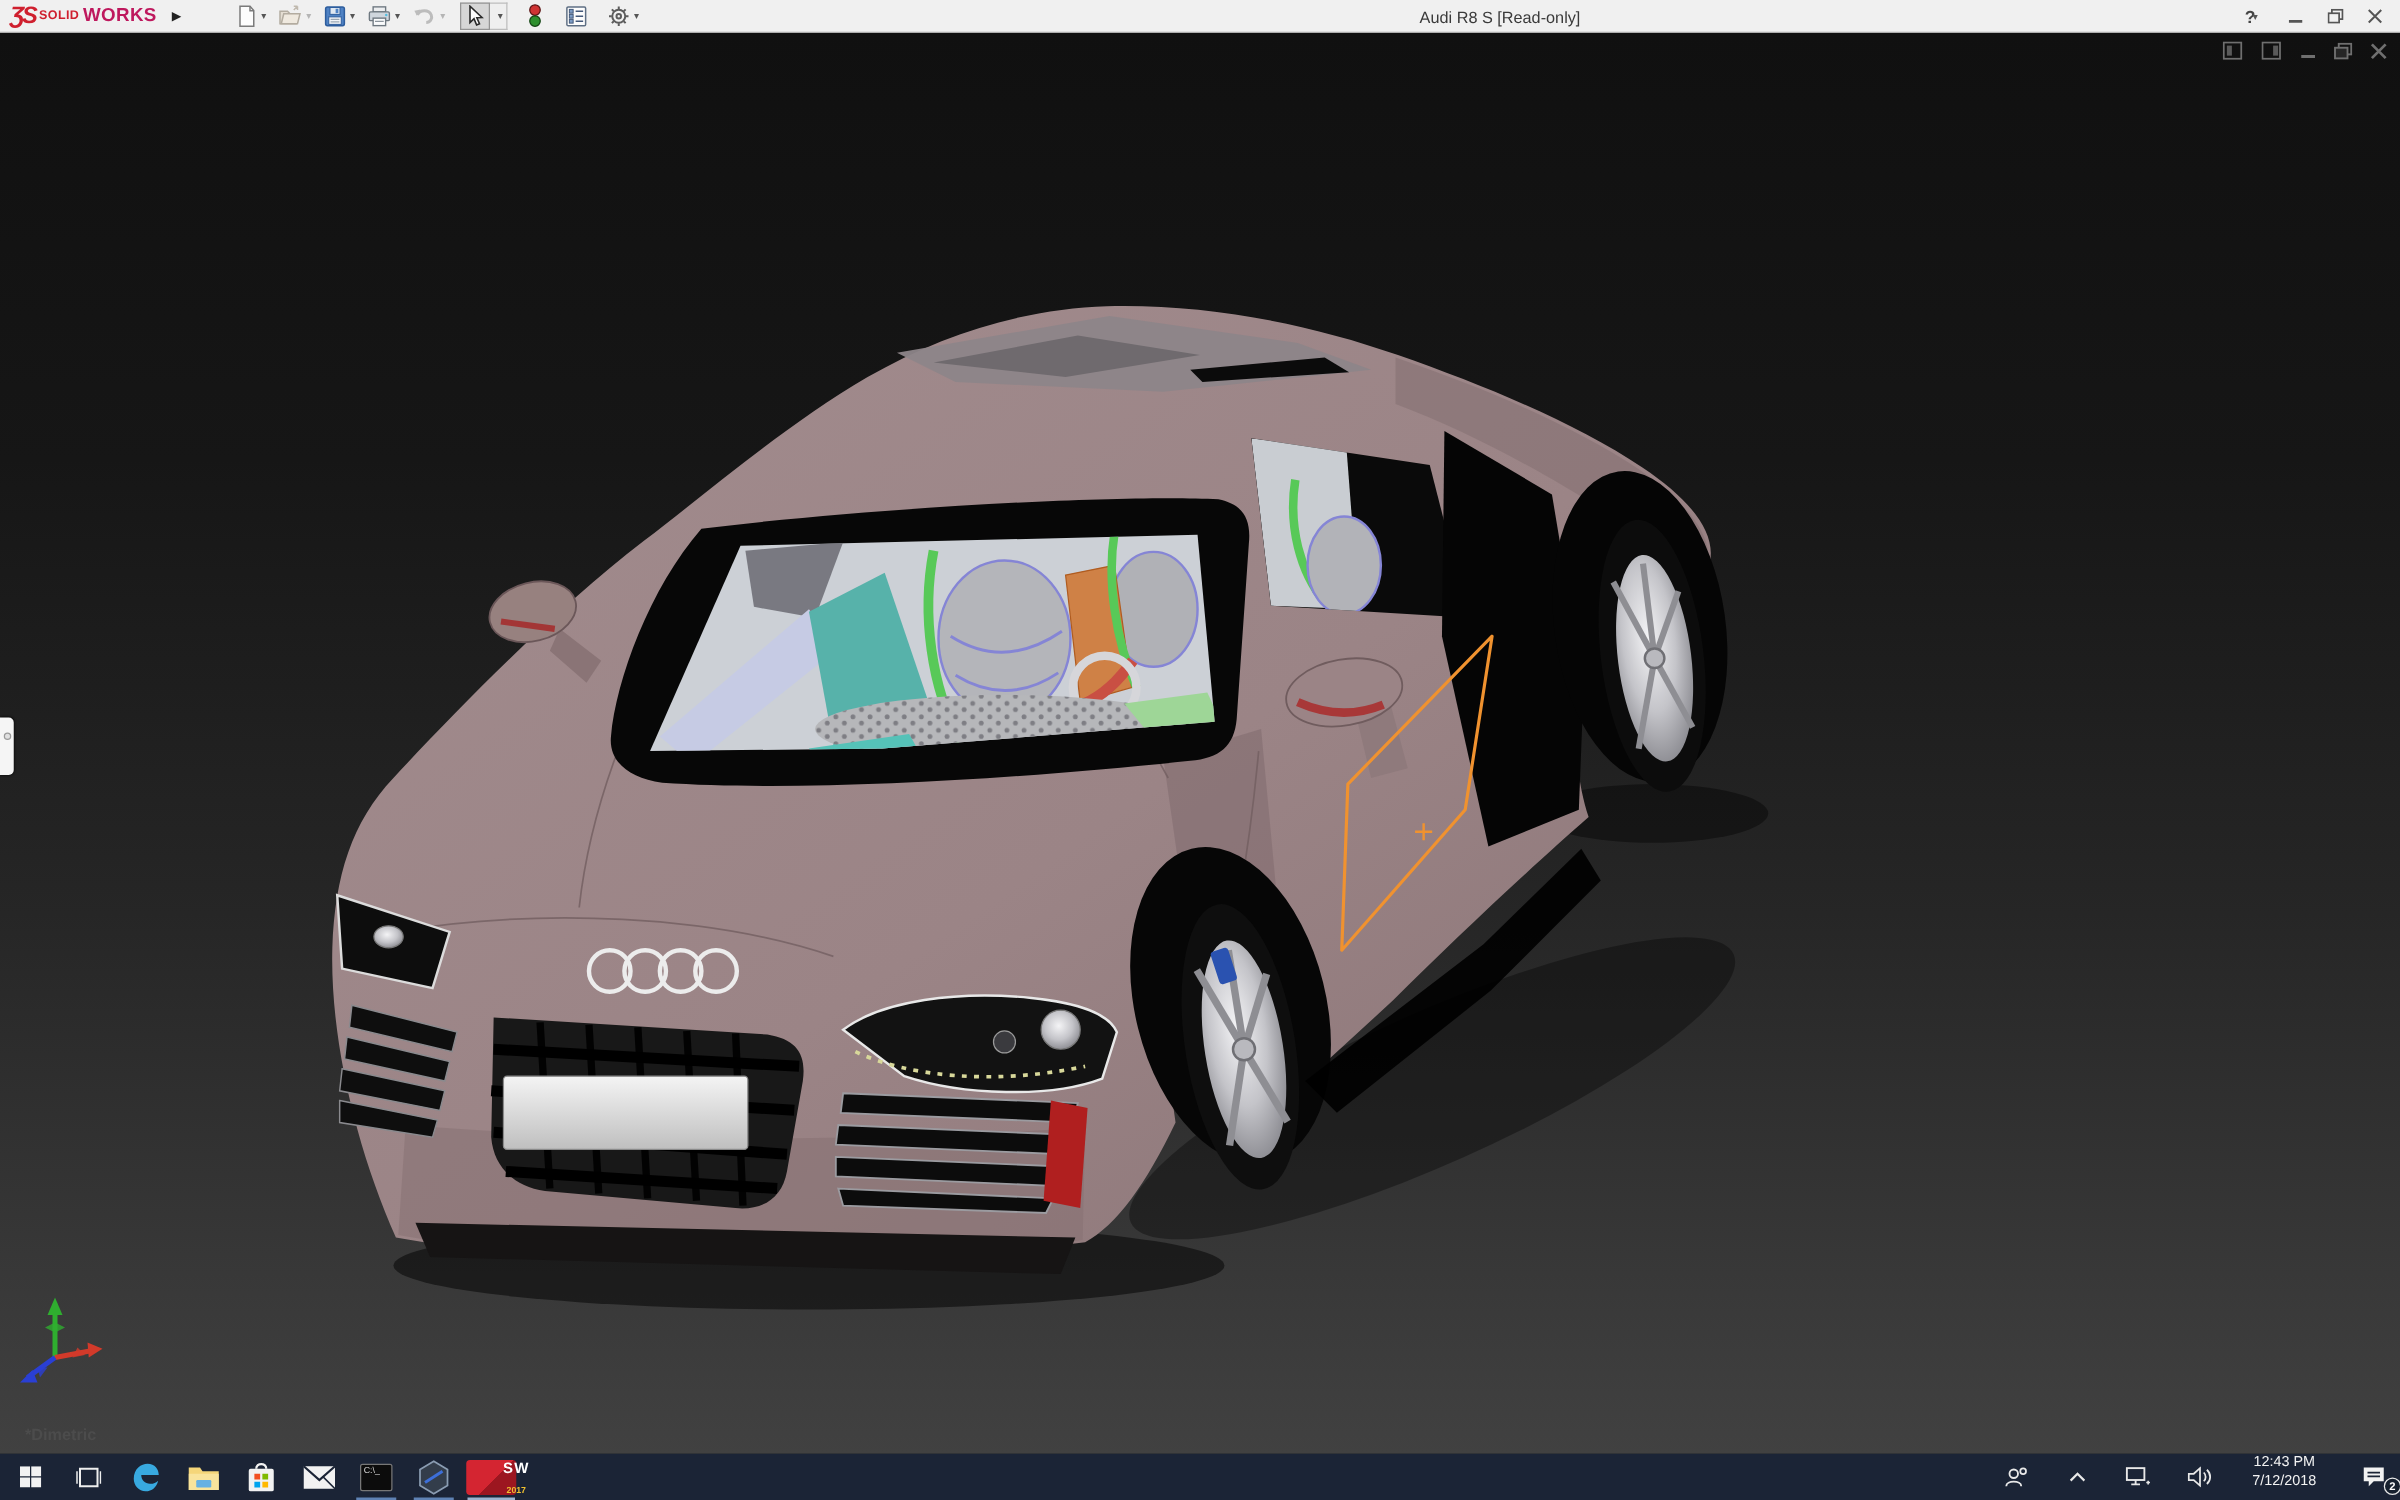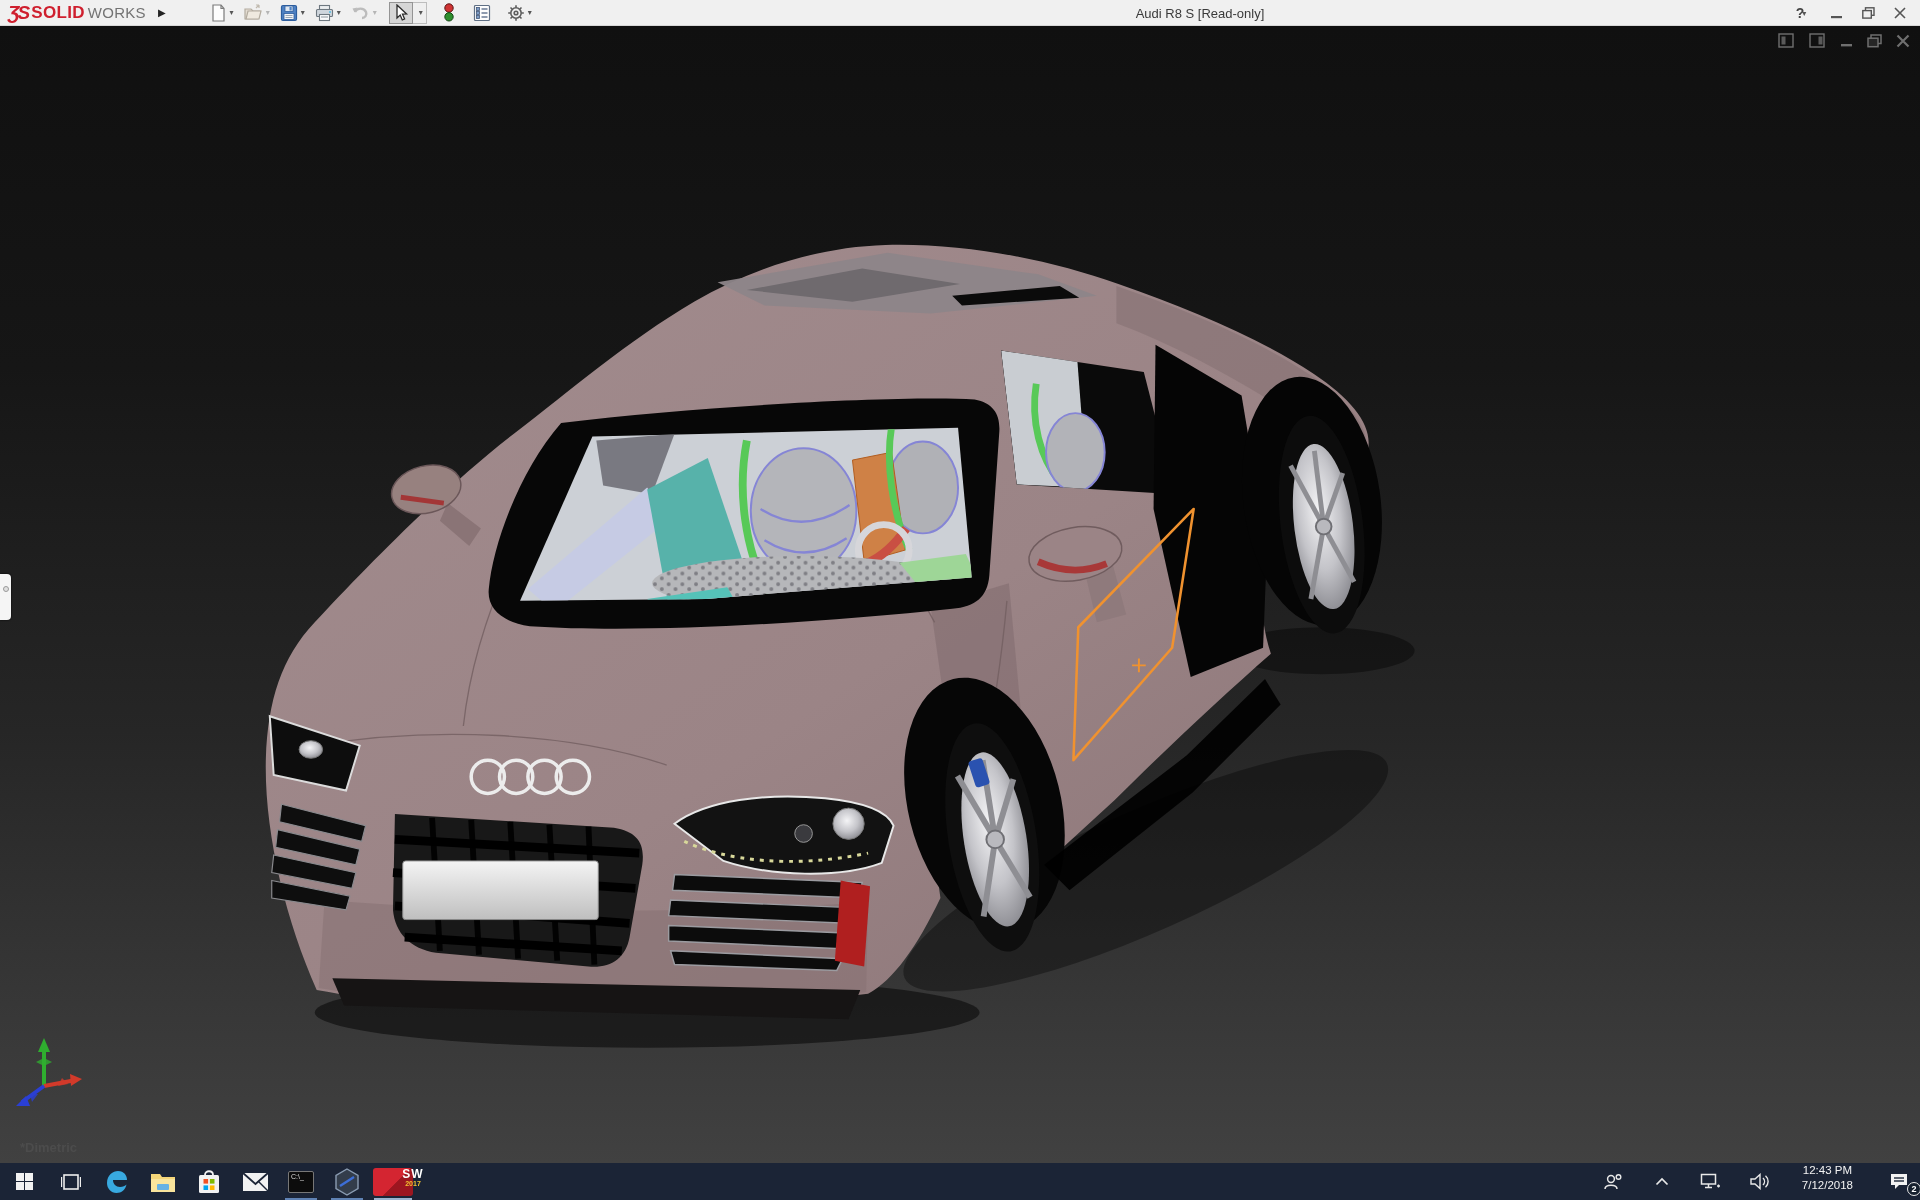--- a/index.html
+++ b/index.html
@@ -4,22 +4,22 @@
 <style>
   html,body{margin:0;padding:0;background:#000;}
   *{box-sizing:border-box;font-family:"Liberation Sans",sans-serif;}
   .screen{position:relative;width:1920px;height:1200px;overflow:hidden;background:#222;}
 
   
   .titlebar{position:absolute;top:0;left:0;width:1920px;height:26px;background:#f0f0f0;
     border-bottom:1px solid #d8d8d8;display:flex;align-items:center;padding-left:8px;z-index:30;}
   .brand{display:flex;align-items:center;gap:3px;}
   .brand-mark{font-size:19px;font-weight:bold;font-style:italic;color:#cf1f2e;letter-spacing:-2px;line-height:1;}
-  .brand-bold{font-size:17px;font-weight:bold;color:#cf1f2e;letter-spacing:.3px;}
-  .brand-light{font-size:15px;font-weight:400;color:#737373;letter-spacing:.3px;}
+  .brand-bold{font-size:10px;font-weight:bold;color:#cf1f2e;letter-spacing:.3px;}
+  .brand-light{font-size:15px;font-weight:700;color:#be185d;letter-spacing:.3px;}
   .flyout{color:#222;font-size:10px;margin:0 14px 0 12px;}
   .tb-group{display:flex;align-items:center;gap:2px;margin-left:26px;}
   .tbtn{display:flex;align-items:center;height:22px;padding:0 3px;border:1px solid transparent;}
   .tbtn svg{display:block;}
   .caret{font-size:8px;color:#555;margin-left:3px;}
   .caret.dim{color:#b5b5b5;}
   .pressed{background:#d6d6d6;border:1px solid #949494;}
   .caretbox{height:22px;display:flex;align-items:center;padding:0 3px;border:1px solid #bdbdbd;border-left:none;background:#efefef;}
   .title-center{position:absolute;left:1200px;top:0;height:26px;transform:translateX(-50%);
     display:flex;align-items:center;font-size:13px;color:#3a3a3a;white-space:nowrap;}
@@ -51,21 +51,21 @@
   .app{width:46px;display:flex;align-items:center;justify-content:center;position:relative;}
   .app .under{position:absolute;bottom:0;left:7px;right:7px;height:2px;background:#5f82b4;}
   .app .under.active{left:4px;right:4px;background:#9db4cf;}
   .tray{margin-left:auto;display:flex;align-items:flex-start;gap:23px;padding-right:4px;}
   .tray-icon{width:26px;height:37px;display:flex;align-items:center;justify-content:center;}
   .clock{color:#f2f2f2;font-size:11.5px;line-height:1.3;text-align:center;padding:0 6px;white-space:nowrap;}
   .badge{position:absolute;right:-5px;bottom:4px;width:14px;height:14px;border-radius:50%;
     background:#16202e;border:1px solid #e8e8e8;color:#fff;font-size:9px;font-weight:bold;
     display:flex;align-items:center;justify-content:center;}
   .sw-ico{position:relative;width:28px;height:28px;background:linear-gradient(135deg,#d42531 55%,#9c1620 56%);
-    border-radius:3px;display:flex;flex-direction:column;align-items:center;justify-content:flex-start;padding-left:40px;}
+    border-radius:3px;display:flex;flex-direction:column;align-items:center;justify-content:space-between;padding-left:40px;}
   .sw-ico .sw-t{color:#fff;font-weight:bold;font-size:12px;letter-spacing:1px;line-height:1;}
   .sw-ico .sw-y{color:#f2c230;font-size:7px;font-weight:bold;line-height:1;}
   .cmd-ico{width:26px;height:22px;background:#0c0c0c;border:1px solid #777;border-radius:2px;
     font-size:7px;color:#ddd;padding:1px 2px;font-family:"Liberation Mono",monospace;}
 </style>
 </head>
 <body>
 
 <div class="screen">
 

